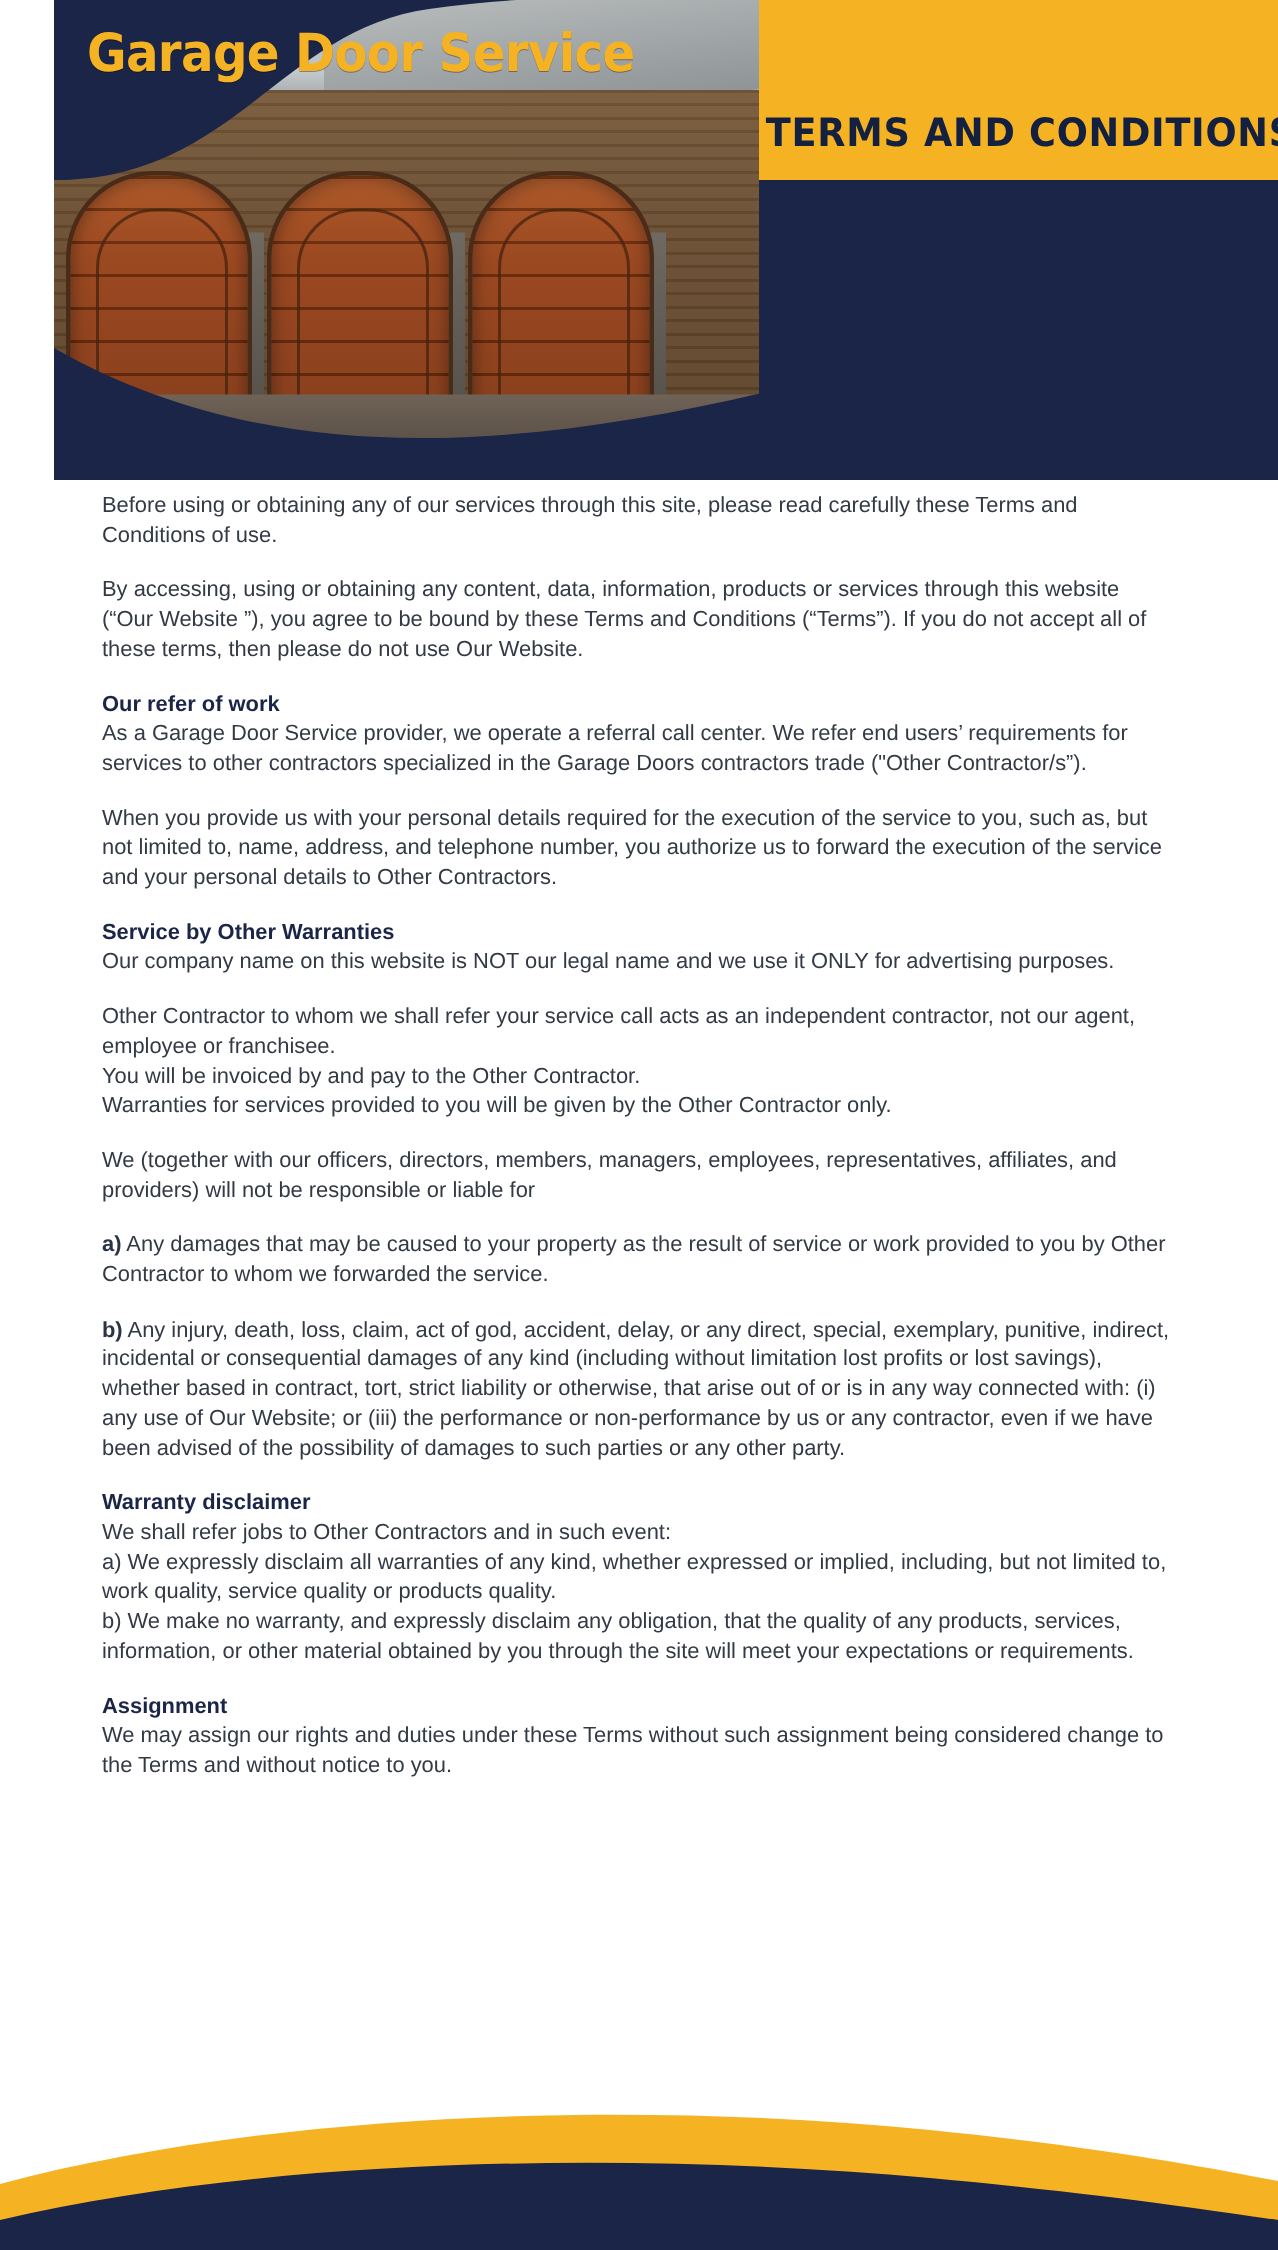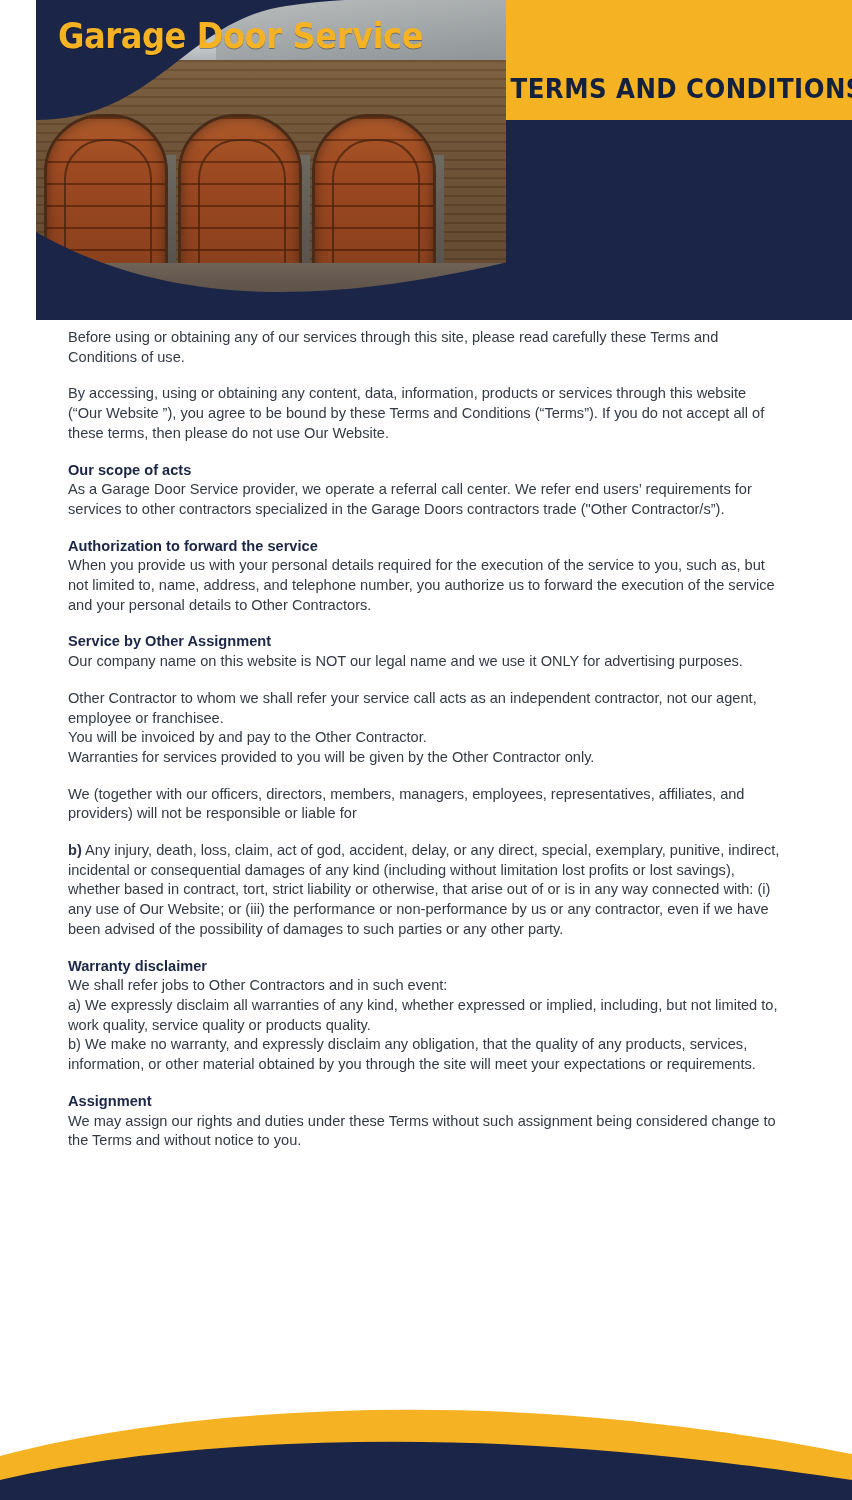--- a/index.html
+++ b/index.html
@@ -198,33 +198,33 @@
   </svg>
 
   <div class="brand-title">Garage Door Service</div>
   <div class="doc-title">TERMS AND CONDITIONS</div>
 </div>
 
 <div class="content">
   <p class="lead">Before using or obtaining any of our services through this site, please read carefully these Terms and Conditions of use.</p>
   <p>By accessing, using or obtaining any content, data, information, products or services through this website (“Our Website ”), you agree to be bound by these Terms and Conditions (“Terms”). If you do not accept all of these terms, then please do not use Our Website.</p>
 
-  <h3>Our scope of acts</h3>
+  <h3>Our refer of work</h3>
   <p>As a Garage Door Service provider, we operate a referral call center. We refer end users’ requirements for services to other contractors specialized in the Garage Doors contractors trade ("Other Contractor/s”).</p>
 
-  <h3>Authorization to forward the service</h3>
   <p>When you provide us with your personal details required for the execution of the service to you, such as, but not limited to, name, address, and telephone number, you authorize us to forward the execution of the service and your personal details to Other Contractors.</p>
 
-  <h3>Service by Other Assignment</h3>
+  <h3>Service by Other Warranties</h3>
   <p>Our company name on this website is NOT our legal name and we use it ONLY for advertising purposes.</p>
   <p style="white-space:pre-line">Other Contractor to whom we shall refer your service call acts as an independent contractor, not our agent, employee or franchisee.
 You will be invoiced by and pay to the Other Contractor.
 Warranties for services provided to you will be given by the Other Contractor only.</p>
 
   <p>We (together with our officers, directors, members, managers, employees, representatives, affiliates, and providers) will not be responsible or liable for</p>
+  <p><span class="bold-marker">a)</span><span> Any damages that may be caused to your property as the result of service or work provided to you by Other Contractor to whom we forwarded the service.</span></p>
   <p><span class="bold-marker">b)</span><span> Any injury, death, loss, claim, act of god, accident, delay, or any direct, special, exemplary, punitive, indirect, incidental or consequential damages of any kind (including without limitation lost profits or lost savings), whether based in contract, tort, strict liability or otherwise, that arise out of or is in any way connected with: (i) any use of Our Website; or (iii) the performance or non-performance by us or any contractor, even if we have been advised of the possibility of damages to such parties or any other party.</span></p>
 
   <h3>Warranty disclaimer</h3>
   <p style="white-space:pre-line">We shall refer jobs to Other Contractors and in such event:
 a) We expressly disclaim all warranties of any kind, whether expressed or implied, including, but not limited to, work quality, service quality or products quality.
 b) We make no warranty, and expressly disclaim any obligation, that the quality of any products, services, information, or other material obtained by you through the site will meet your expectations or requirements.</p>
 
   <h3>Assignment</h3>
   <p>We may assign our rights and duties under these Terms without such assignment being considered change to the Terms and without notice to you.</p>
 </div>

